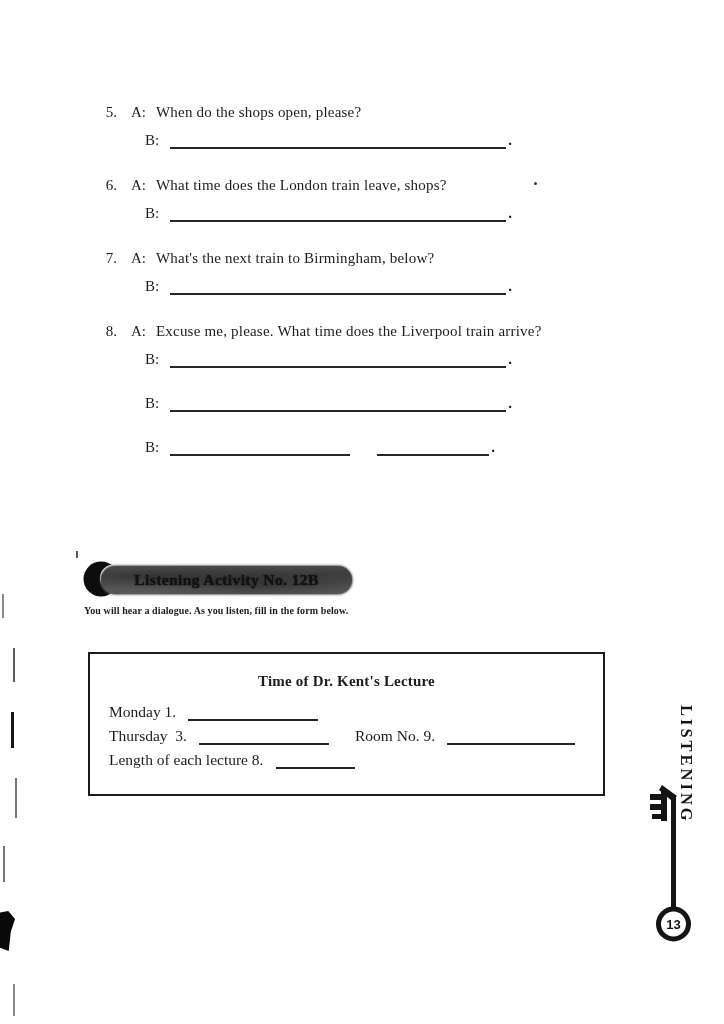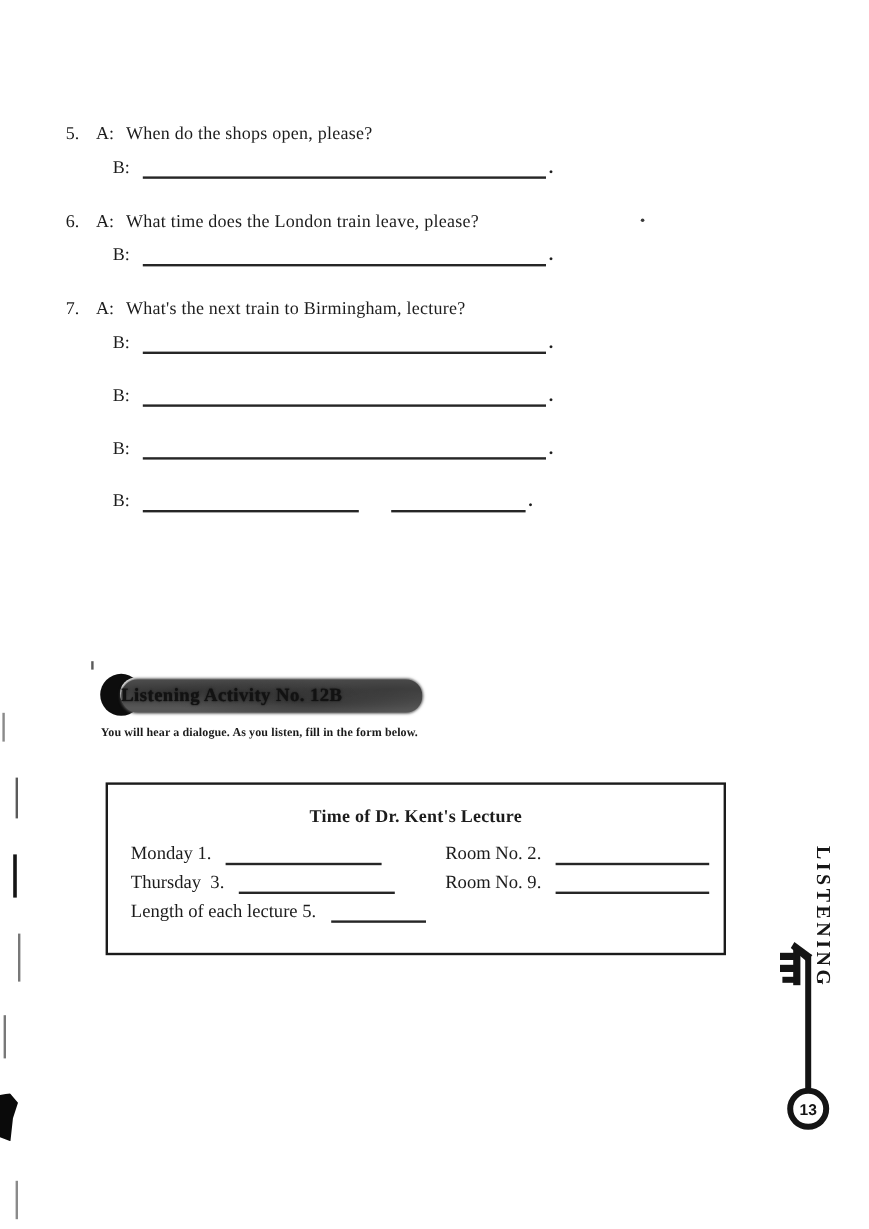--- a/index.html
+++ b/index.html
@@ -4,21 +4,21 @@
 <style>
   html,body{margin:0;padding:0;}
   body{
     width:724px;height:1024px;background:#ffffff;position:relative;
     font-family:"Liberation Serif",serif;color:#1c1c1c;overflow:hidden;
   }
   .page{position:absolute;inset:0;}
 
   
   .questions{position:absolute;top:102px;left:0;width:620px;}
-  .q{margin-bottom:26px;padding-left:41px;}
+  .q{margin-bottom:26px;padding-left:92px;}
   .qa{font-size:15px;line-height:20px;white-space:nowrap;}
   .qnum{display:inline-block;width:25px;text-align:right;}
   .spk{display:inline-block;margin-left:14px;}
   .qtext{margin-left:10px;letter-spacing:.2px;}
   .qb{margin-top:9px;padding-left:39px;font-size:15px;line-height:18px;display:flex;align-items:flex-end;}
   .blank{display:inline-block;height:13px;border-bottom:2px solid #262626;width:336px;margin-left:11px;}
   .q.split .blank-a{width:180px;}
   .q.split .blank-b{width:112px;margin-left:27px;}
   .period{margin-left:2px;font-weight:bold;}
 
@@ -26,38 +26,38 @@
   .crescent{position:absolute;left:82px;top:558px;z-index:1;}
   .band{
     position:absolute;left:101px;top:566px;width:251px;height:28px;z-index:2;
     background:
       radial-gradient(ellipse at 18% 35%, rgba(0,0,0,.38), rgba(0,0,0,0) 55%),
       radial-gradient(ellipse at 62% 70%, rgba(0,0,0,.30), rgba(0,0,0,0) 50%),
       radial-gradient(ellipse at 88% 30%, rgba(0,0,0,.32), rgba(0,0,0,0) 60%),
       #575757;
     border-radius:14px;
     box-shadow:0 0 2px 1px rgba(90,90,90,.8);
-    text-align:left;line-height:28px;
+    text-align:center;line-height:28px;
     font-weight:bold;font-size:15.5px;letter-spacing:.4px;
     color:#121212;text-shadow:0 0 2px rgba(40,40,40,.9), 0 0 1px #000;
     white-space:nowrap;
   }
   .instruction{
     position:absolute;left:84px;top:605px;font-weight:bold;font-size:10px;
     letter-spacing:.1px;white-space:nowrap;
   }
 
   
   .formbox{
     position:absolute;left:88px;top:652px;width:513px;height:140px;
     border:2px solid #1b1b1b;background:#fff;font-family:Liberation Serif, serif;
   }
   .form-title{margin-top:19px;text-align:center;font-weight:bold;font-size:15px;letter-spacing:.2px;}
   .form-rows{margin:7px 0 0 19px;}
-  .form-row{display:flex;align-items:flex-end;height:24px;font-size:15.5px;white-space:pre;gap:16px;}
+  .form-row{display:flex;align-items:flex-end;height:24px;font-size:15.5px;white-space:pre;}
   .cell{display:flex;align-items:flex-end;}
   .cell-left{width:246px;}
   .fblank{display:inline-block;height:12px;border-bottom:2px solid #262626;margin-left:12px;}
   .form-row .cell:nth-child(1) .fblank{width:130px;}
   .form-row .cell:nth-child(2) .fblank{width:128px;}
   .form-row.single .fblank{width:124px;}
 
   
   .vertical-label{
     position:absolute;left:676px;top:705px;
@@ -90,36 +90,37 @@
   <div class="questions">
       <div class="q">
         <div class="qa"><span class="qnum">5.</span><span class="spk">A:</span><span class="qtext">When do the shops open, please?</span></div>
         <div class="qb">
           <span class="spk spkb">B:</span>
           <span class="blank"></span>
           <span class="period">.</span>
         </div>
       </div>
       <div class="q">
-        <div class="qa"><span class="qnum">6.</span><span class="spk">A:</span><span class="qtext">What time does the London train leave, please?</span></div>
+        <div class="qa"><span class="qnum">6.</span><span class="spk">A:</span><span class="qtext">What time does the London train leave, shops?</span></div>
         <div class="qb">
           <span class="spk spkb">B:</span>
           <span class="blank"></span>
           <span class="period">.</span>
         </div>
       </div>
       <div class="q">
-        <div class="qa"><span class="qnum">7.</span><span class="spk">A:</span><span class="qtext">What's the next train to Birmingham, lecture?</span></div>
+        <div class="qa"><span class="qnum">7.</span><span class="spk">A:</span><span class="qtext">What's the next train to Birmingham, below?</span></div>
         <div class="qb">
           <span class="spk spkb">B:</span>
           <span class="blank"></span>
           <span class="period">.</span>
         </div>
       </div>
       <div class="q">
+        <div class="qa"><span class="qnum">8.</span><span class="spk">A:</span><span class="qtext">Excuse me, please. What time does the Liverpool train arrive?</span></div>
         <div class="qb">
           <span class="spk spkb">B:</span>
           <span class="blank"></span>
           <span class="period">.</span>
         </div>
       </div>
       <div class="q">
         <div class="qb">
           <span class="spk spkb">B:</span>
           <span class="blank"></span>
@@ -141,23 +142,23 @@
     <circle cx="31.5" cy="20" r="13.5" fill="#ffffff"></circle>
   </svg>
   <div class="band">
     <span>Listening Activity No. 12B</span>
   </div>
   <div class="instruction">You will hear a dialogue. As you listen, fill in the form below.</div>
 
   <div class="formbox">
     <div class="form-title">Time of Dr. Kent's Lecture</div>
     <div class="form-rows">
-        <div class="form-row"><span class="cell cell-left"><span class="flabel">Monday 1.</span><span class="fblank"></span></span><span class="cell"><span class="flabel">Room No. 2.</span><span class="fblank"></span></span></div>
+        <div class="form-row"><span class="cell cell-left"><span class="flabel">Monday 1.</span><span class="fblank"></span></span></div>
         <div class="form-row"><span class="cell cell-left"><span class="flabel">Thursday  3.</span><span class="fblank"></span></span><span class="cell"><span class="flabel">Room No. 9.</span><span class="fblank"></span></span></div>
-        <div class="form-row single"><span class="cell cell-left"><span class="flabel">Length of each lecture 5.</span><span class="fblank"></span></span></div>
+        <div class="form-row single"><span class="cell cell-left"><span class="flabel">Length of each lecture 8.</span><span class="fblank"></span></span></div>
       </div>
   </div>
 
   <div class="vertical-label">LISTENING</div>
   <svg class="key" width="60" height="166" aria-hidden="true">
     <rect x="27" y="12" width="5" height="116" fill="#141414"></rect>
     <path d="M28 18 L15 7 L18 2 L33 13 Z" fill="#141414"></path>
     <rect x="17" y="7" width="6" height="31" fill="#141414"></rect>
     <rect x="6" y="11" width="13" height="6" fill="#141414"></rect>
     <rect x="6" y="21" width="13" height="6" fill="#141414"></rect>

